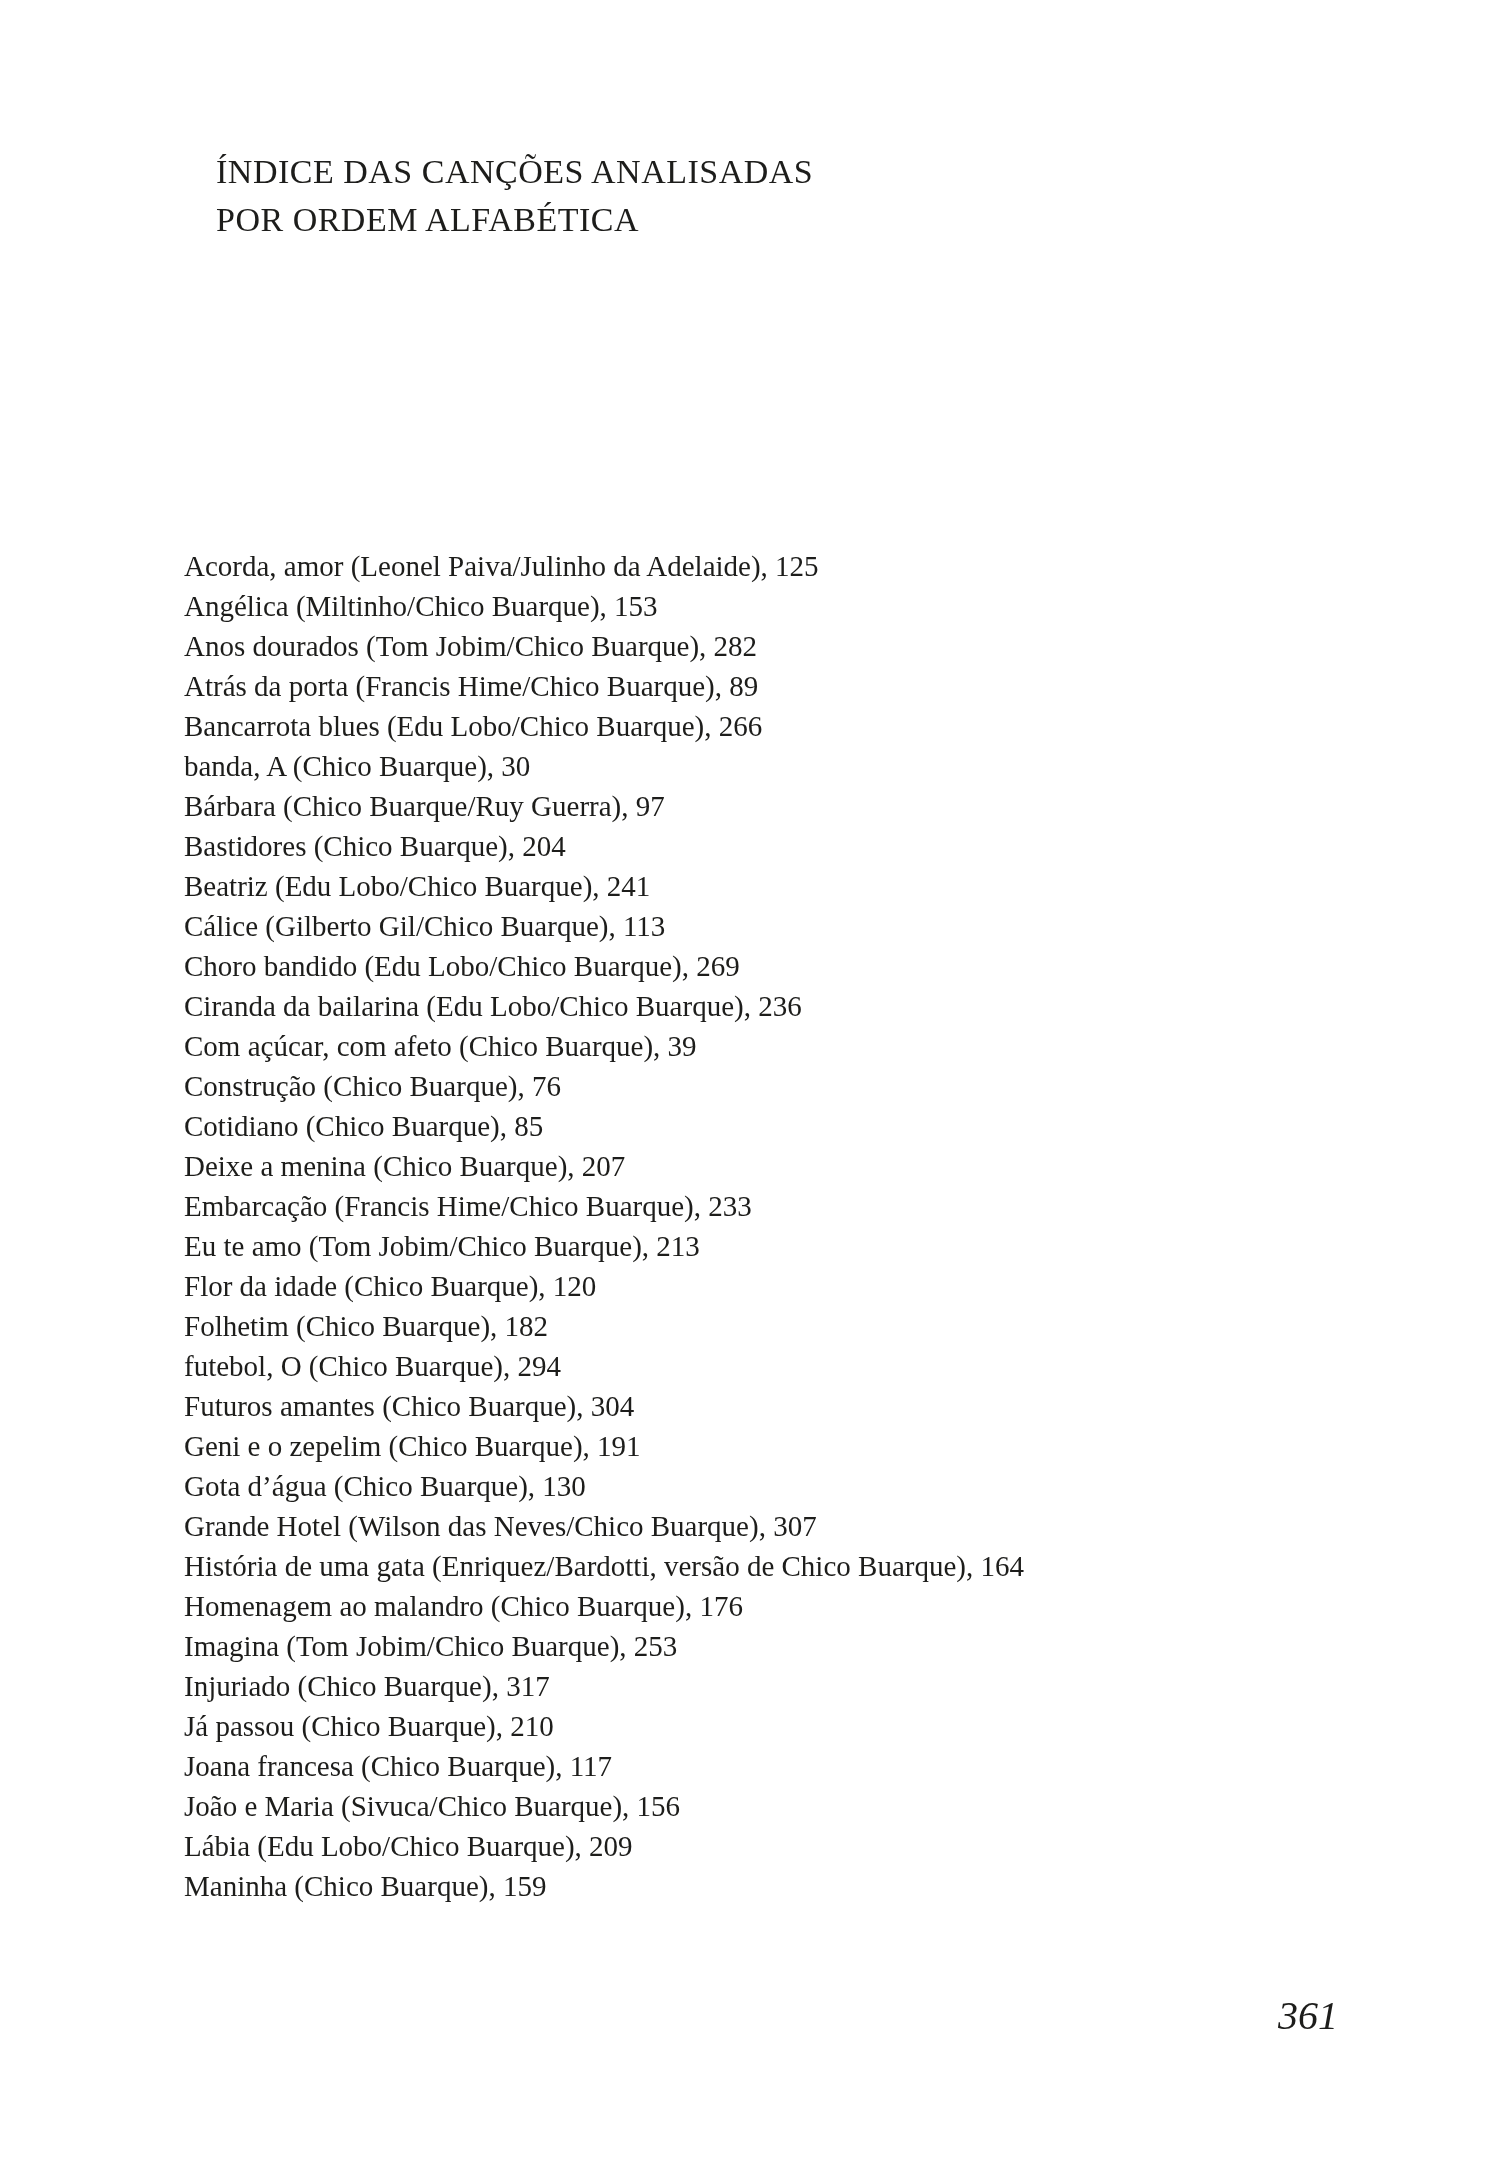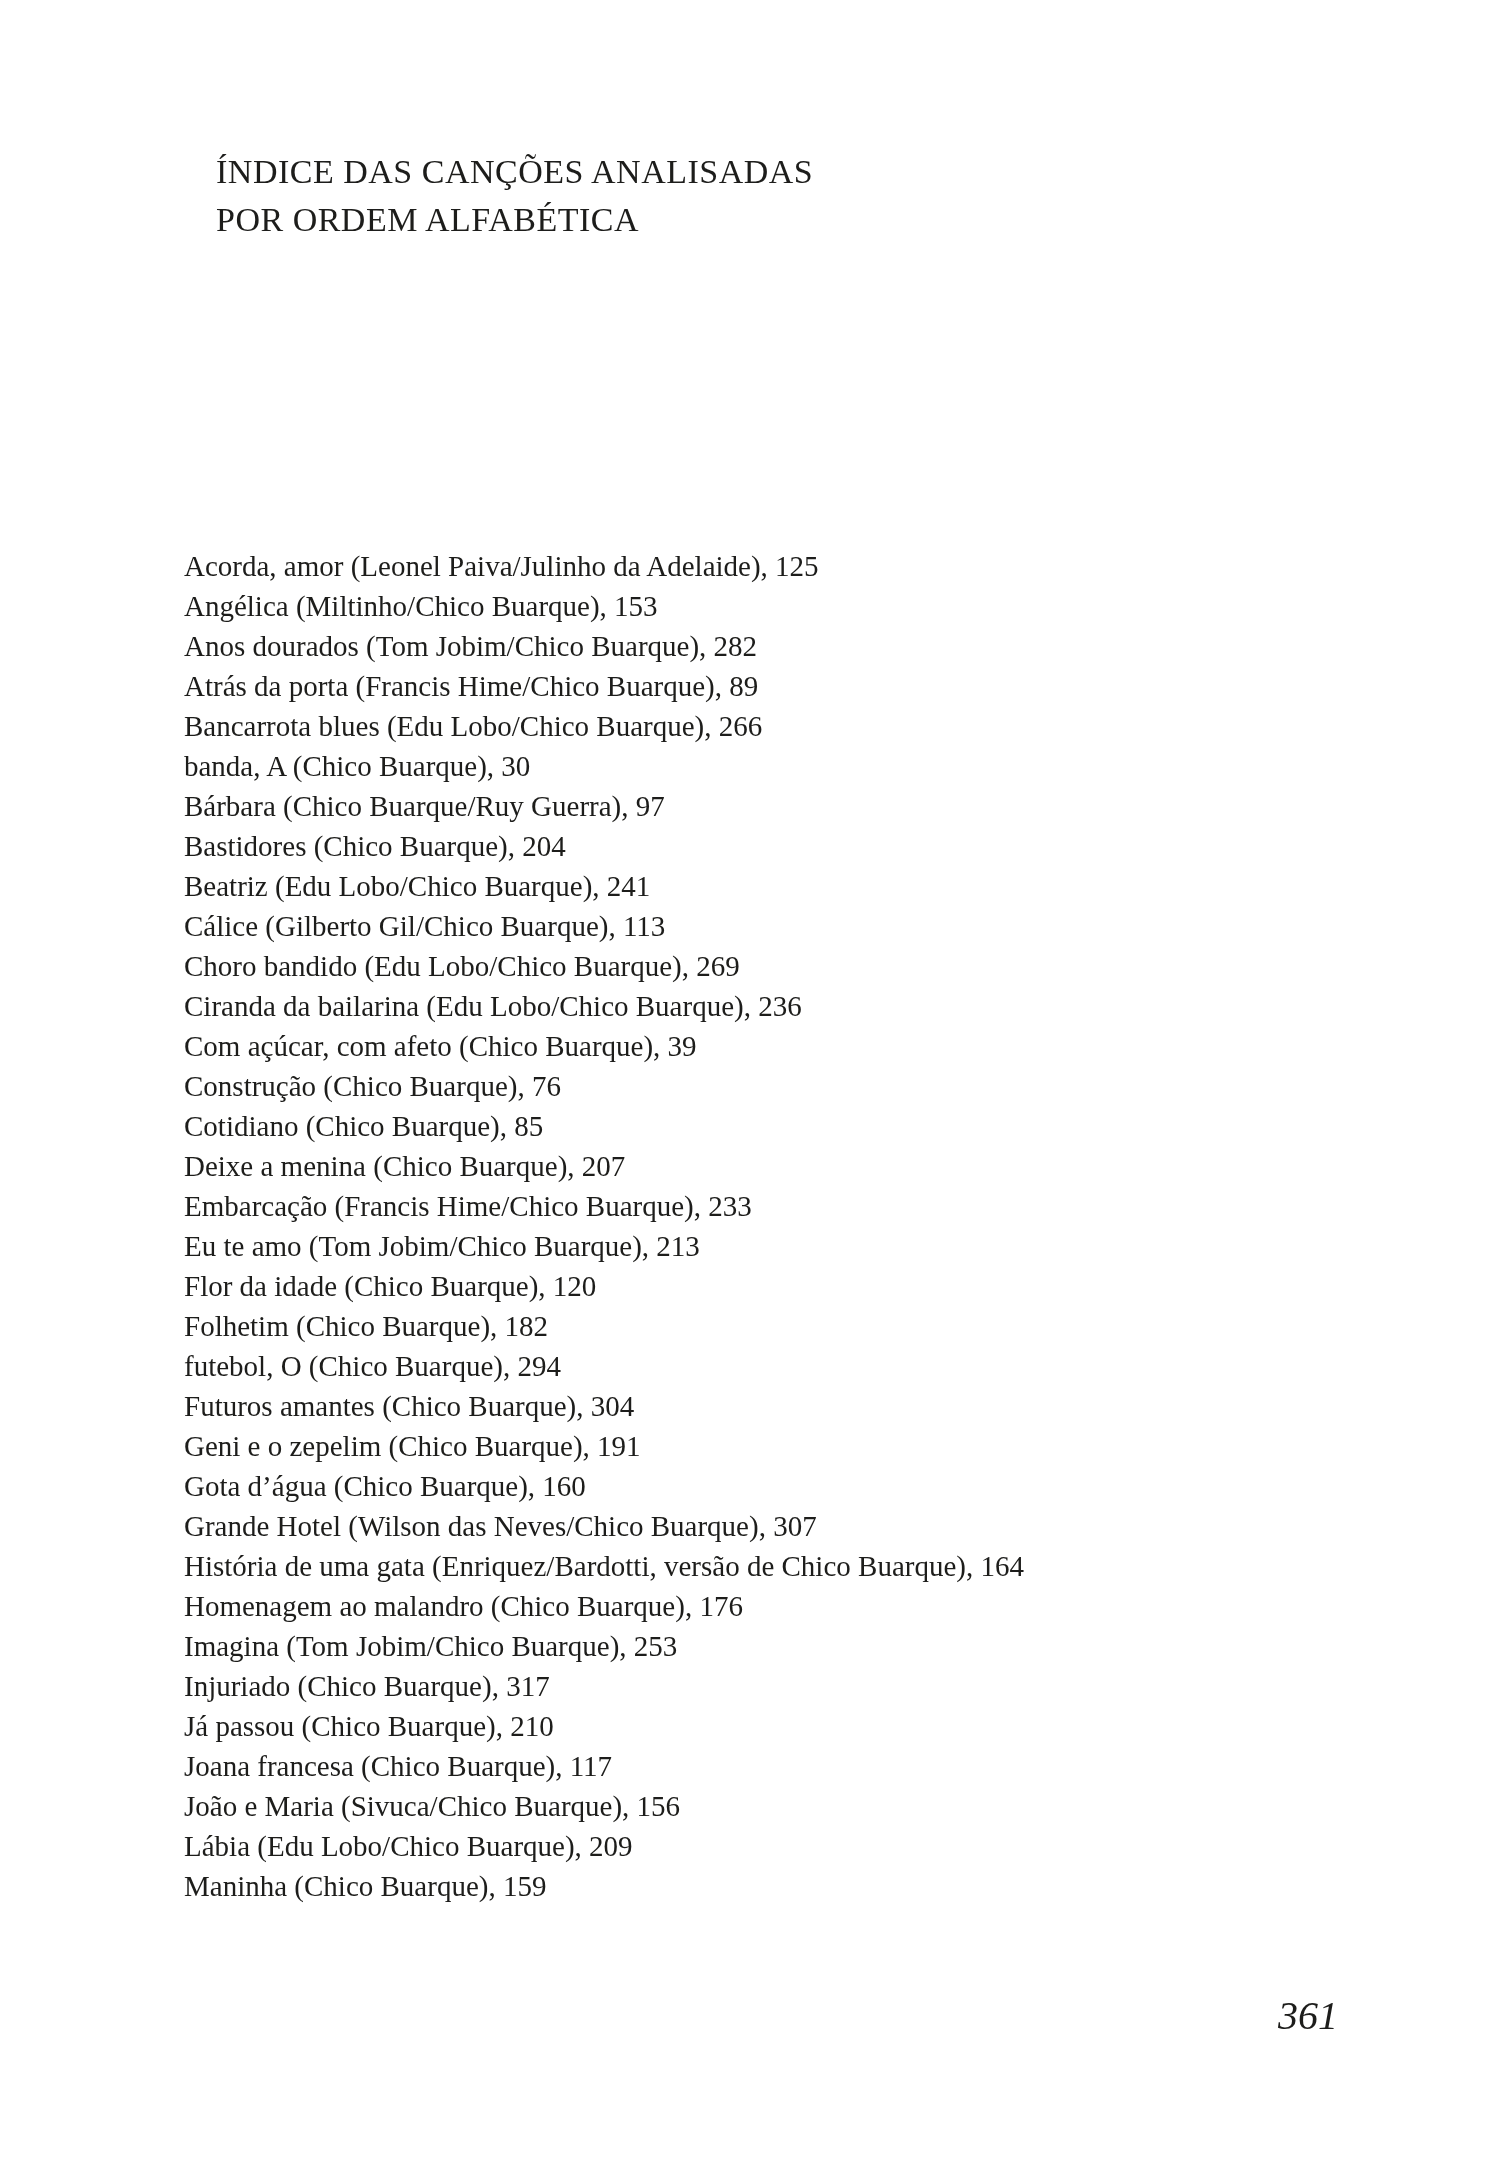--- a/index.html
+++ b/index.html
@@ -76,21 +76,21 @@
       <div class="index-entry">Construção (Chico Buarque), 76</div>
       <div class="index-entry">Cotidiano (Chico Buarque), 85</div>
       <div class="index-entry">Deixe a menina (Chico Buarque), 207</div>
       <div class="index-entry">Embarcação (Francis Hime/Chico Buarque), 233</div>
       <div class="index-entry">Eu te amo (Tom Jobim/Chico Buarque), 213</div>
       <div class="index-entry">Flor da idade (Chico Buarque), 120</div>
       <div class="index-entry">Folhetim (Chico Buarque), 182</div>
       <div class="index-entry">futebol, O (Chico Buarque), 294</div>
       <div class="index-entry">Futuros amantes (Chico Buarque), 304</div>
       <div class="index-entry">Geni e o zepelim (Chico Buarque), 191</div>
-      <div class="index-entry">Gota d’água (Chico Buarque), 160</div>
+      <div class="index-entry">Gota d’água (Chico Buarque), 130</div>
       <div class="index-entry">Grande Hotel (Wilson das Neves/Chico Buarque), 307</div>
       <div class="index-entry">História de uma gata (Enriquez/Bardotti, versão de Chico Buarque), 164</div>
       <div class="index-entry">Homenagem ao malandro (Chico Buarque), 176</div>
       <div class="index-entry">Imagina (Tom Jobim/Chico Buarque), 253</div>
       <div class="index-entry">Injuriado (Chico Buarque), 317</div>
       <div class="index-entry">Já passou (Chico Buarque), 210</div>
       <div class="index-entry">Joana francesa (Chico Buarque), 117</div>
       <div class="index-entry">João e Maria (Sivuca/Chico Buarque), 156</div>
       <div class="index-entry">Lábia (Edu Lobo/Chico Buarque), 209</div>
       <div class="index-entry">Maninha (Chico Buarque), 159</div>

